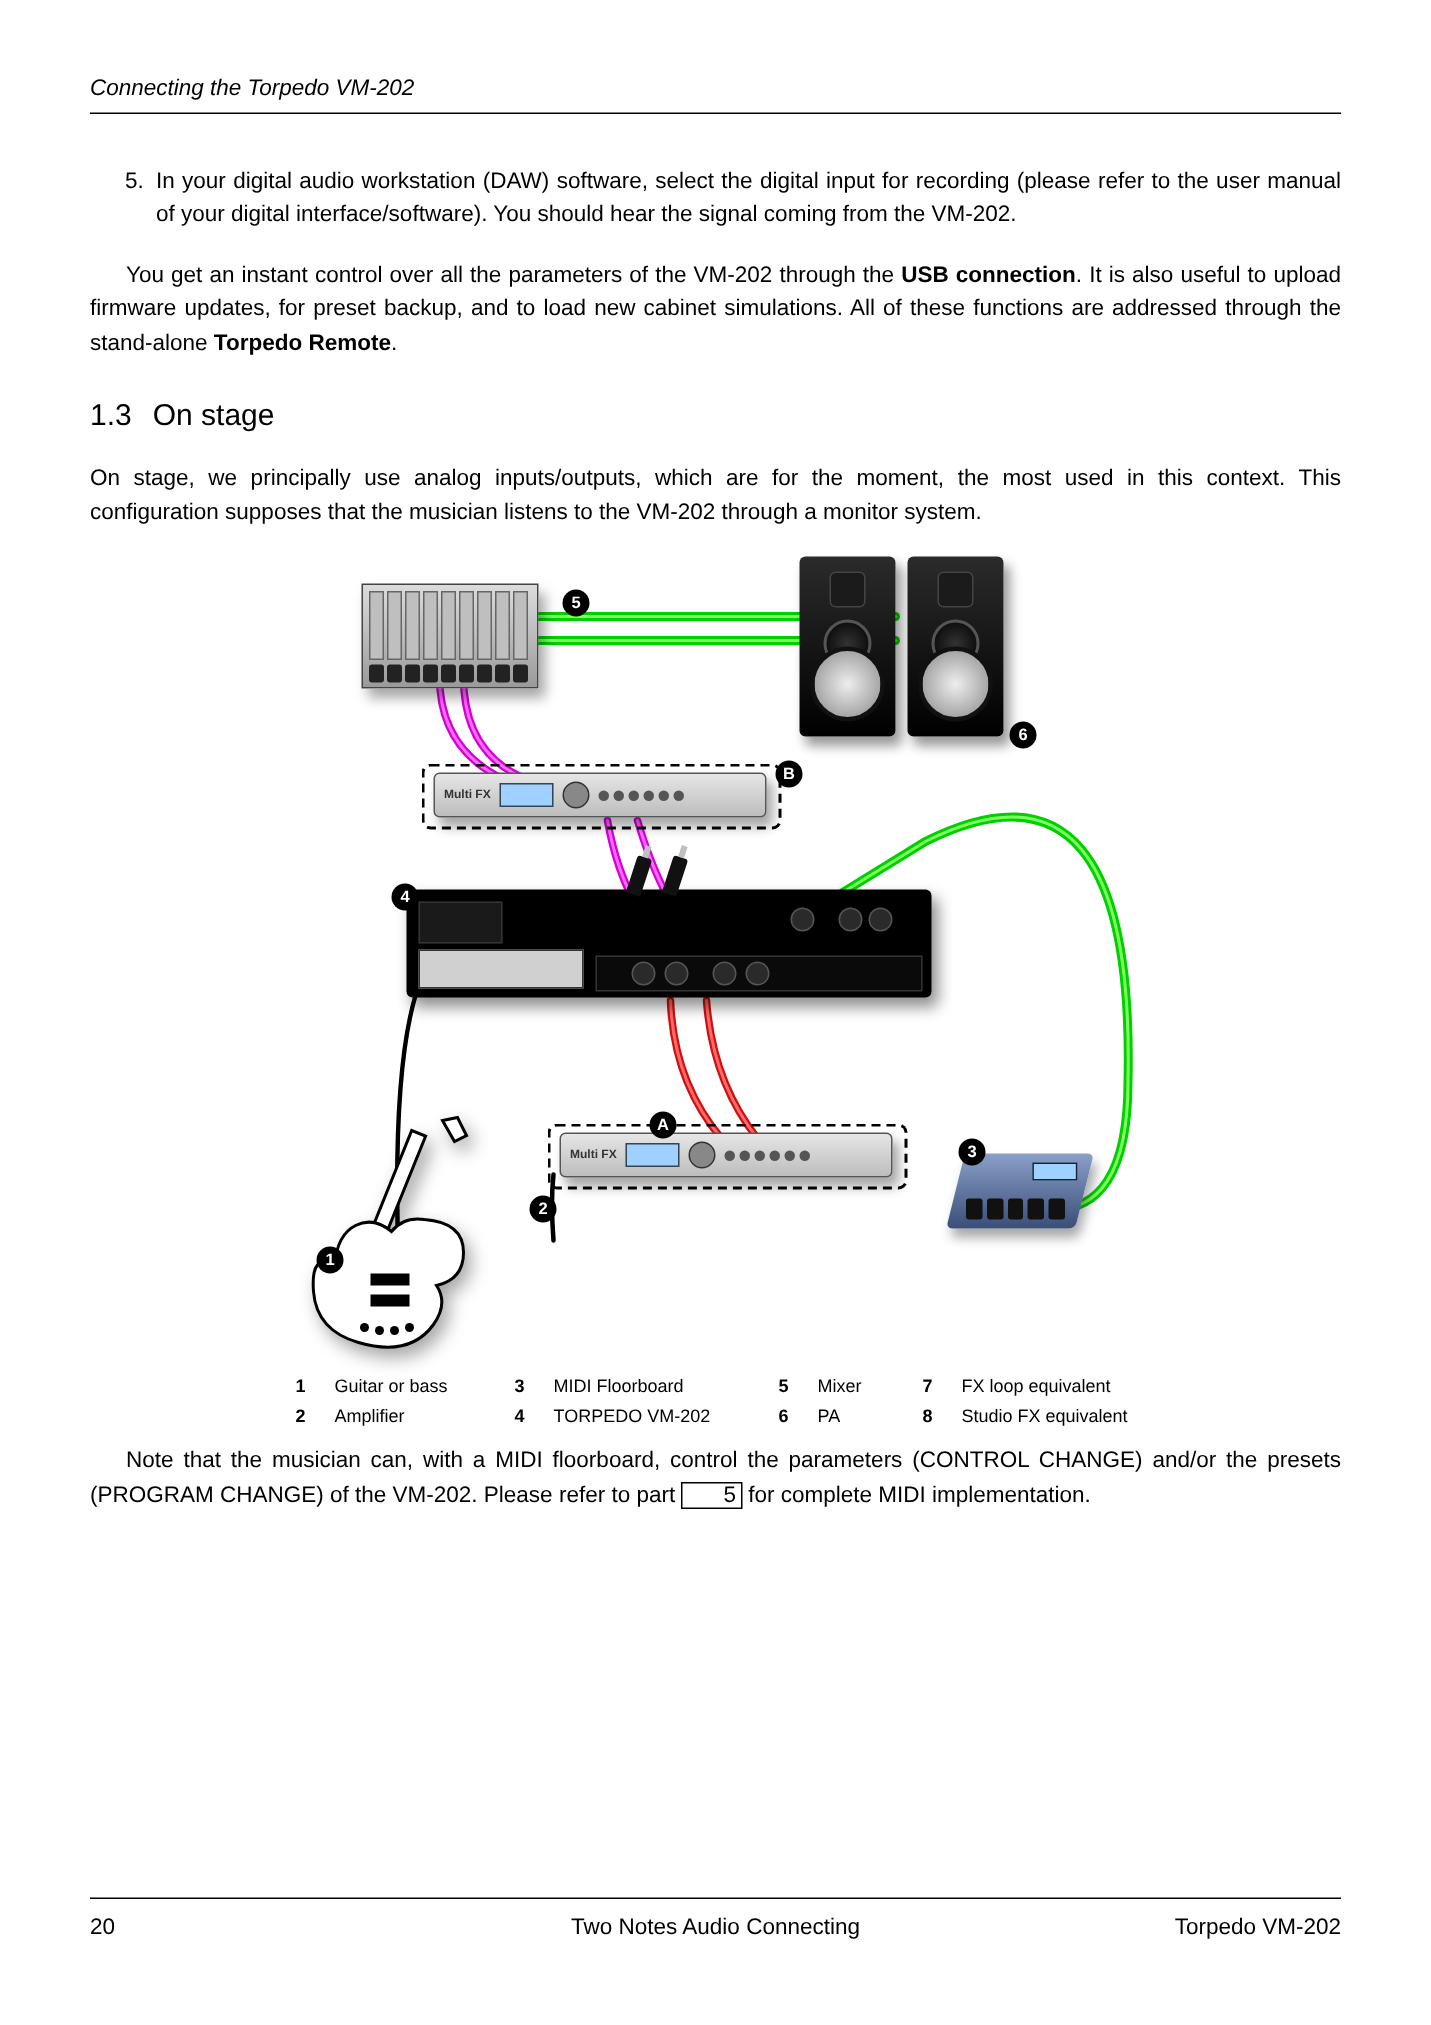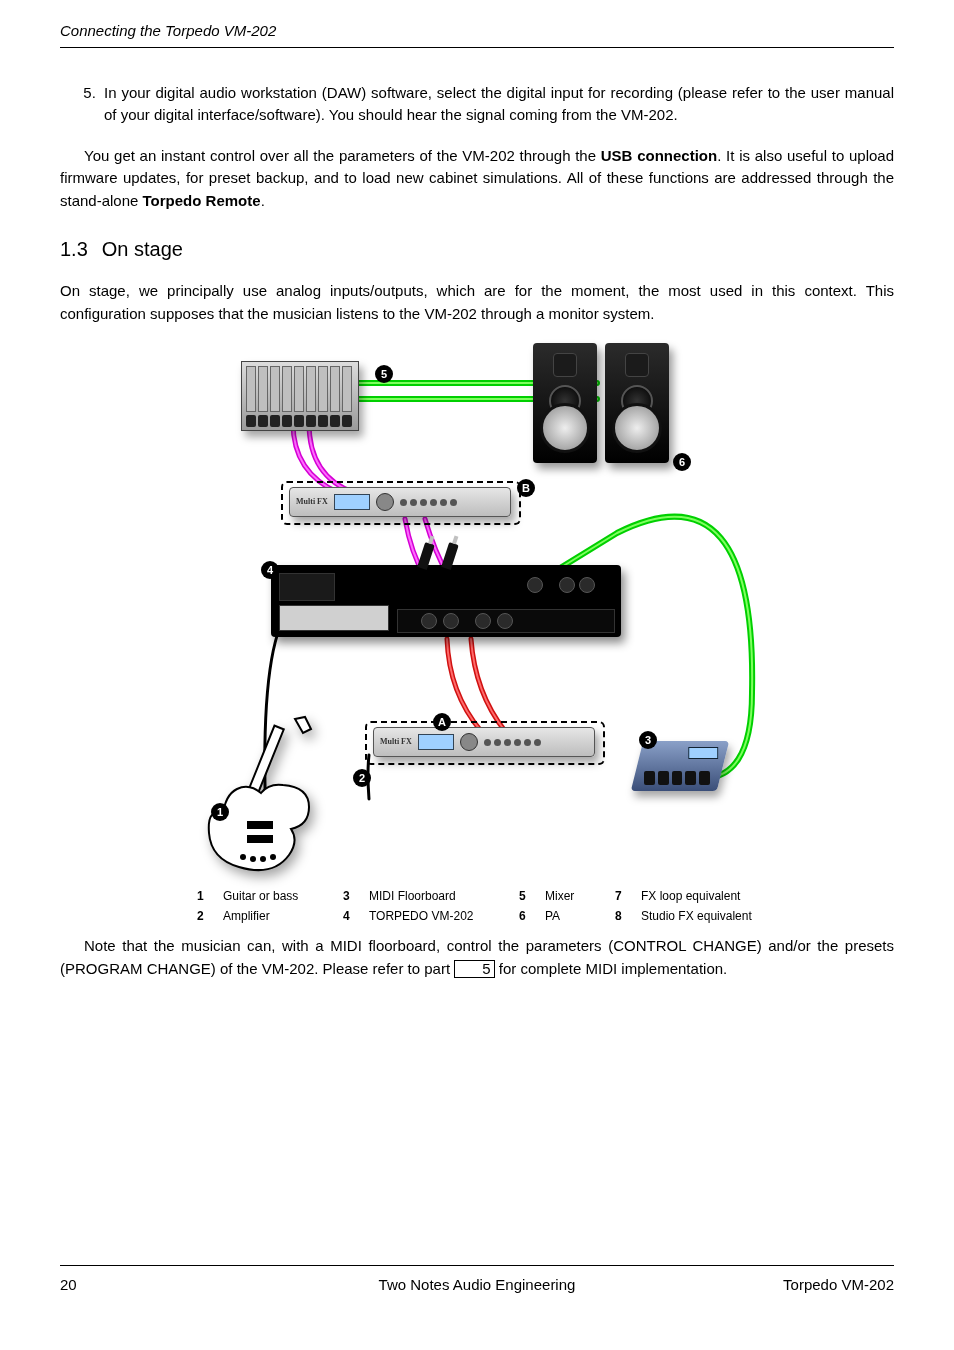--- a/index.html
+++ b/index.html
@@ -8,21 +8,21 @@
     line-height: 1.5;
     color: #000;
     background: #fff;
     margin: 0;
     padding: 0;
   }
   .page {
     width: 954px;
     height: 1350px;
     box-sizing: border-box;
-    padding: 20px 60px 0 60px;
+    padding: 48px 60px 0 60px;
     position: relative;
   }
   .running-head {
     font-style: italic;
     font-size: 15px;
     border-bottom: 1px solid #000;
     padding-bottom: 4px;
     margin-bottom: 34px;
   }
   ol.step { margin: 0 0 18px 0; padding-left: 40px; }
@@ -113,21 +113,21 @@
     border-top: 1px solid #000; height: 0;
   }
   .footer {
     position: absolute; left: 60px; right: 60px; bottom: 54px;
     display: flex; justify-content: space-between; font-size: 15px;
   }
   .footer .center { position:absolute; left:0; right:0; text-align:center; }
 
   .knobs { display:flex; gap:3px; }
   .knobs span{ width:7px;height:7px;border-radius:50%;background:#555;display:inline-block;}
-  .rack-inner{ display:flex; align-items:center; gap:6px; padding:0 6px; width:100%; box-sizing:border-box;font-family:Liberation Serif, serif;}
+  .rack-inner{ display:flex; align-items:center; gap:6px; padding:0 6px; width:100%; box-sizing:border-box;}
   .rack-screen{ width:34px;height:14px;background:#9fd0ff;border:1px solid #345;}
   .rack-dial{ width:16px;height:16px;border-radius:50%;background:#888;border:1px solid #333;}
   .rack-label{ font-weight:bold; font-size:8px;}
 </style>
 </head>
 <body>
 <div class="page">
 
 <div class="running-head">Connecting the Torpedo VM-202</div>
 
@@ -317,17 +317,17 @@
   </div>
 </div>
 
 <p class="body indent note">
   <span>Note that the musician can, with a MIDI floorboard, control the parameters (CONTROL CHANGE) and/or the presets (PROGRAM CHANGE) of the VM-202. Please refer to part </span><span class="ref-box">5</span><span> for complete MIDI implementation.</span>
 </p>
 
 <div class="footer-rule"></div>
 <div class="footer">
   <span>20</span>
-  <span class="center">Two Notes Audio Engineering</span>
+  <span class="center">Two Notes Audio Connecting</span>
   <span>Torpedo VM-202</span>
 </div>
 
 </div>
 
 </body></html>

